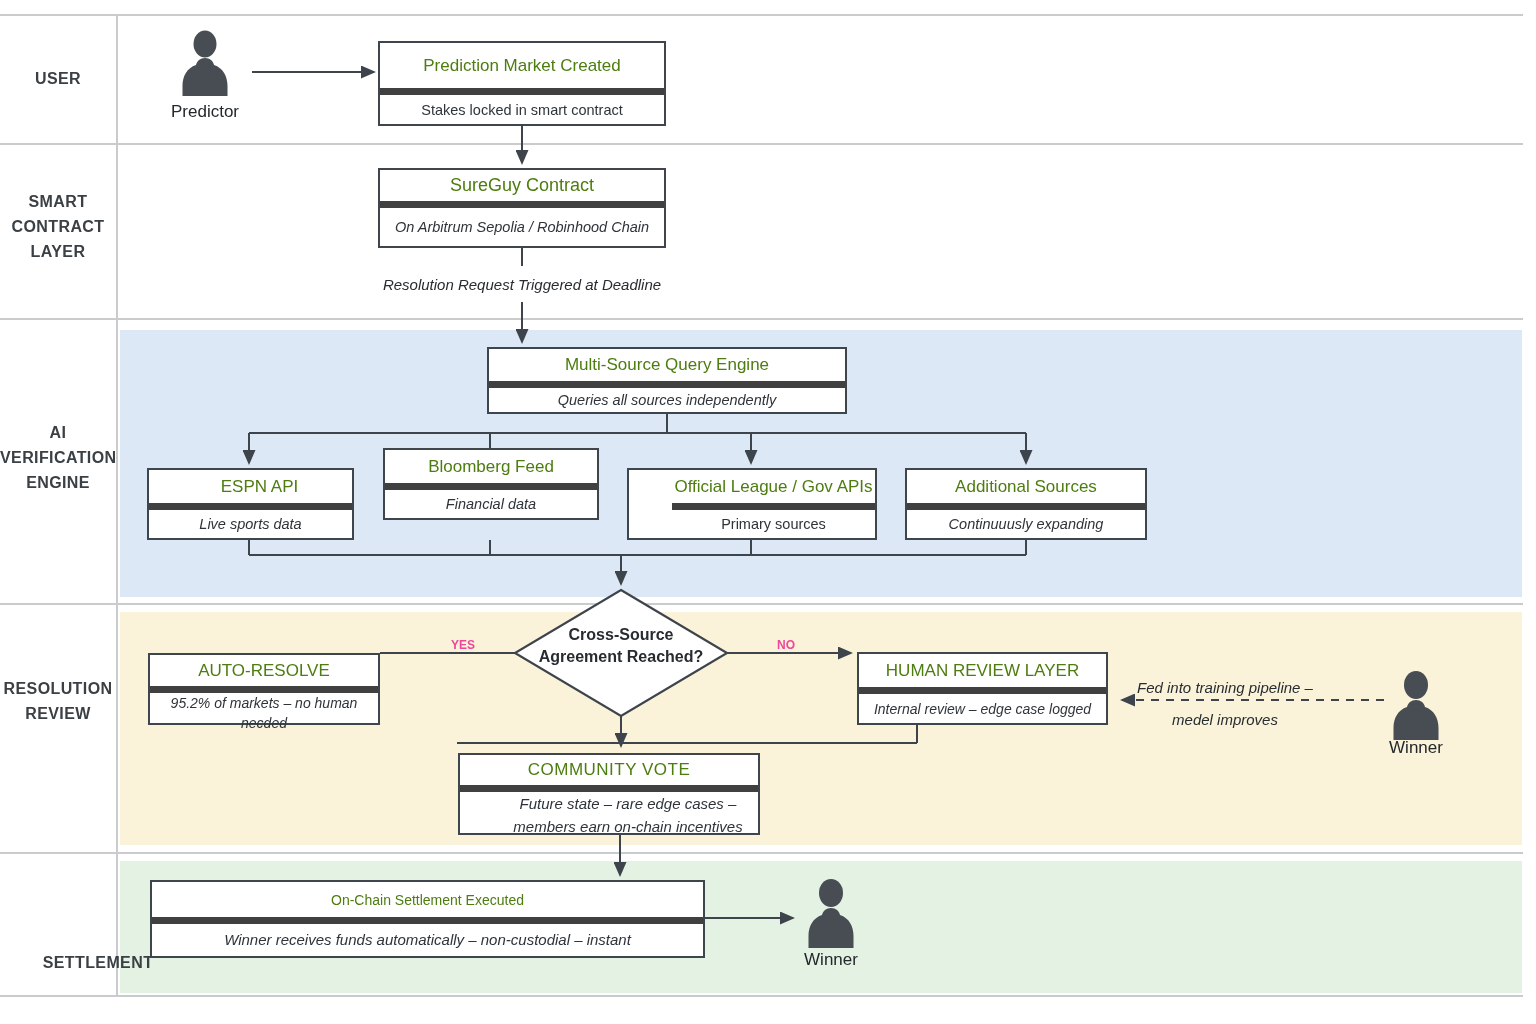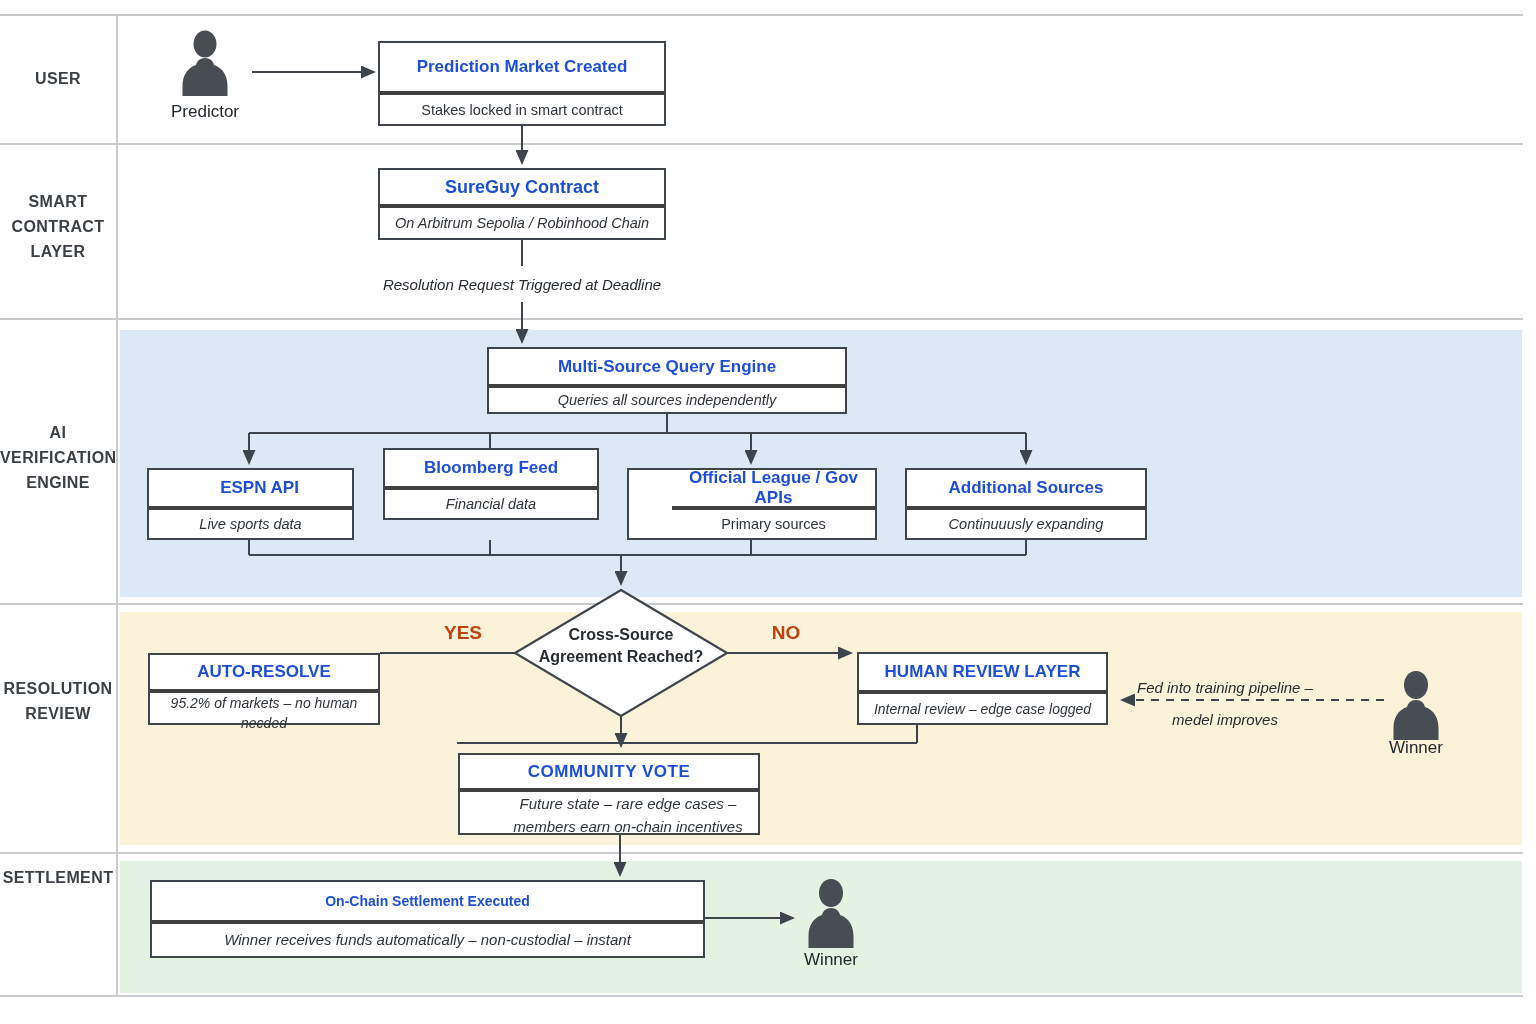--- a/index.html
+++ b/index.html
@@ -13,32 +13,32 @@
   .lane-label{
     position:absolute;left:0;width:116px;text-align:center;
     font-weight:700;font-size:16px;letter-spacing:.4px;color:#3b4045;line-height:25px;
   }
   .node{
     position:absolute;background:#ffffff;border:2px solid #3f454c;
     display:flex;flex-direction:column;box-sizing:border-box;
   }
   .node-title{
     flex:0 0 auto;display:flex;align-items:center;justify-content:center;
-    border-bottom:4px solid #404040;font-weight:700;font-size:17px;color:#1d4ed8;
+    border-bottom:7px solid #404040;font-weight:400;font-size:17px;color:#4d7c0f;
     box-sizing:border-box;text-align:center;
   }
   .node-sub{
     flex:1;display:flex;flex-direction:column;align-items:center;justify-content:center;
     font-style:italic;font-size:14.5px;color:#2e343a;line-height:20px;text-align:center;padding:0 6px;
   }
   .node-sub.upright{font-style:normal;}
   .person{position:absolute;}
   .person-label{position:absolute;width:120px;text-align:center;font-size:17px;color:#23282d;}
   .float-label{position:absolute;text-align:center;font-style:italic;font-size:15px;color:#272c31;}
-  .yesno{position:absolute;width:60px;text-align:center;font-weight:700;font-size:19px;color:#c2410c;}
+  .yesno{position:absolute;width:60px;text-align:center;font-weight:700;font-size:12px;color:#ec4899;margin-top:16px;}
   .diamond-text{position:absolute;left:521px;top:624px;width:200px;text-align:center;
     font-weight:700;font-size:16px;line-height:22px;color:#272c31;}
   svg.connectors{position:absolute;left:0;top:0;}
 </style>
 </head>
 <body>
 
 <div id="canvas">
 
   <div class="lanebg" style="top:330px;height:267px;background:#dce8f6;"></div>
@@ -63,21 +63,21 @@
   </div>
   <div class="lane-label" style="top:420px;">
     <div>AI</div>
     <div>VERIFICATION</div>
     <div>ENGINE</div>
   </div>
   <div class="lane-label" style="top:676px;">
     <div>RESOLUTION</div>
     <div>REVIEW</div>
   </div>
-  <div class="lane-label" style="top:865px;">
+  <div class="lane-label" style="top:950px;padding-left:40px;">
     <div>SETTLEMENT</div>
   </div>
 
   <svg class="connectors" width="1536" height="1024" viewBox="0 0 1536 1024">
     <defs>
       <marker id="arr" markerUnits="userSpaceOnUse" markerWidth="15" markerHeight="13" refX="13" refY="6.5" orient="auto">
         <path d="M0 0 L15 6.5 L0 13 Z" fill="#3e444b"></path>
       </marker>
     </defs>
     <g stroke="#3e444b" stroke-width="2" fill="none">
@@ -129,21 +129,21 @@
   </div>
   <div class="person-label" style="left:145px;top:102px;">Predictor</div>
 
   <div class="node" style="left:378px;top:41px;width:288px;height:85px;">
     <div class="node-title" style="height:52px;">Prediction Market Created</div>
     <div class="node-sub upright">
         <span>Stakes locked in smart contract</span>
       </div>
   </div>
 
-  <div class="node" style="left:378px;top:168px;width:288px;height:72px;">
+  <div class="node" style="left:378px;top:168px;width:288px;height:80px;">
     <div class="node-title" style="height:38px;font-size:18px;">SureGuy Contract</div>
     <div class="node-sub">
         <span>On Arbitrum Sepolia / Robinhood Chain</span>
       </div>
   </div>
   <div class="float-label" style="left:342px;top:276px;width:360px;">Resolution Request Triggered at Deadline</div>
 
   <div class="node" style="left:487px;top:347px;width:360px;height:67px;">
     <div class="node-title" style="height:39px;">Multi-Source Query Engine</div>
     <div class="node-sub">

